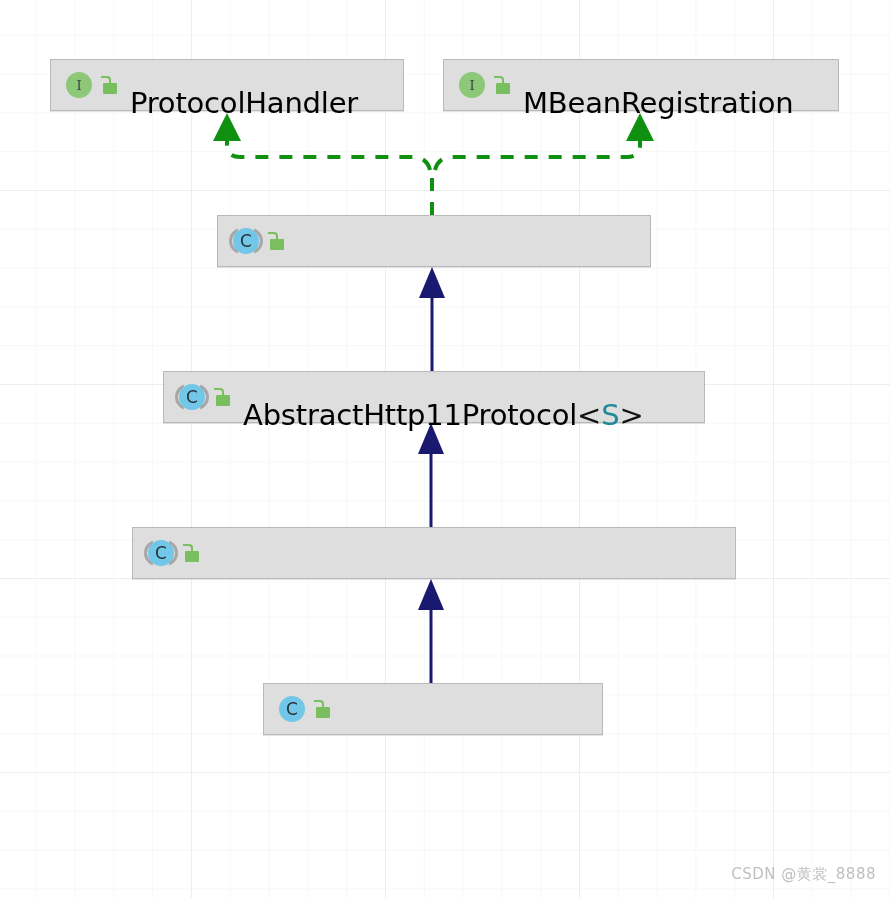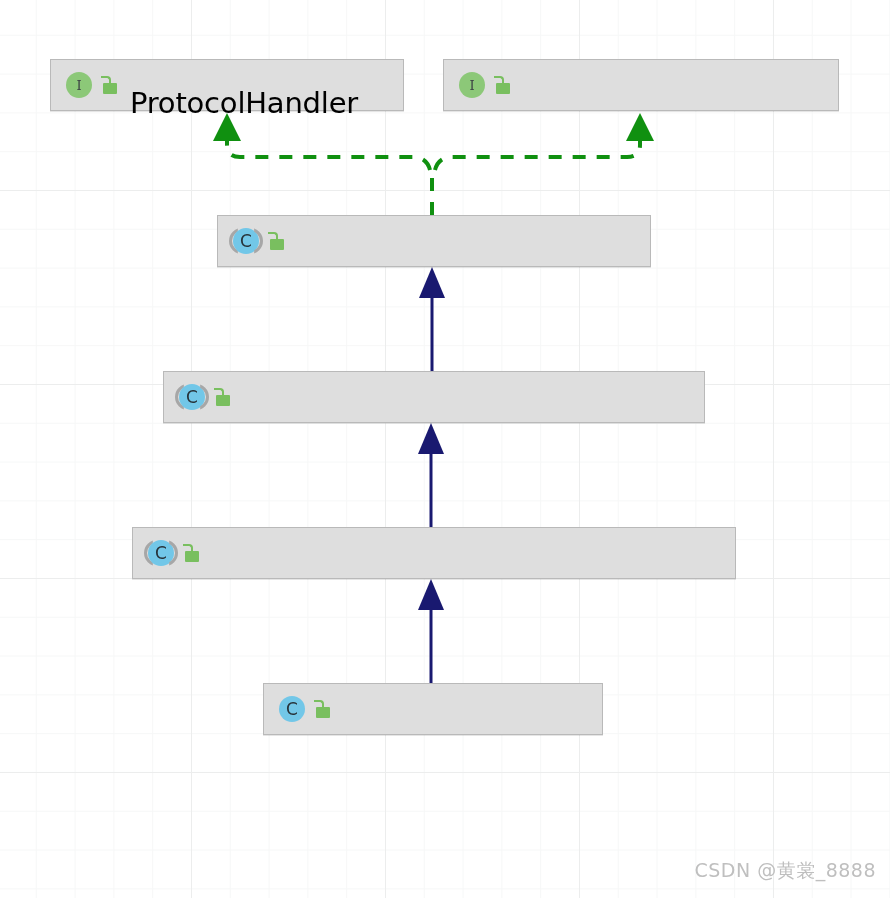--- a/index.html
+++ b/index.html
@@ -137,21 +137,21 @@
     border: 2.5px solid #79bf5f;
     border-bottom: none;
     border-left: none;
     border-radius: 0 4px 0 0;
   }
 
   .watermark {
     position: absolute;
     right: 14px;
     bottom: 14px;
-    font-size: 19px;
+    font-size: 15px;
     color: #bfbfbf;
     font-family: "DejaVu Sans", "Liberation Sans", sans-serif;
     letter-spacing: 0.5px;
   }
 </style>
 </head>
 <body>
 
 <div id="canvas">
 
@@ -197,40 +197,42 @@
   </div>
 
   <div class="node" style="left:443px; top:59px; width:396px; height:52px;">
     <span class="icon-type iface">
       <span class="disc">I</span>
     </span>
     <span class="icon-lock">
       <span class="shackle"></span>
         <span class="body"></span>
     </span>
+    <span class="node-label">MBeanRegistration</span>
   </div>
 
   <div class="node" style="left:217px; top:215px; width:434px; height:52px;">
     <span class="icon-type cls abstract">
       <span class="disc">C</span>
     </span>
     <span class="icon-lock">
       <span class="shackle"></span>
         <span class="body"></span>
     </span>
   </div>
 
   <div class="node" style="left:163px; top:371px; width:542px; height:52px;">
     <span class="icon-type cls abstract">
       <span class="disc">C</span>
     </span>
     <span class="icon-lock">
       <span class="shackle"></span>
         <span class="body"></span>
     </span>
+    <span class="node-label"><span>AbstractHttp11Protocol</span><span class="br">&lt;</span><span class="tp">S</span><span class="br">&gt;</span></span>
   </div>
 
   <div class="node" style="left:132px; top:527px; width:604px; height:52px;">
     <span class="icon-type cls abstract">
       <span class="disc">C</span>
     </span>
     <span class="icon-lock">
       <span class="shackle"></span>
         <span class="body"></span>
     </span>

